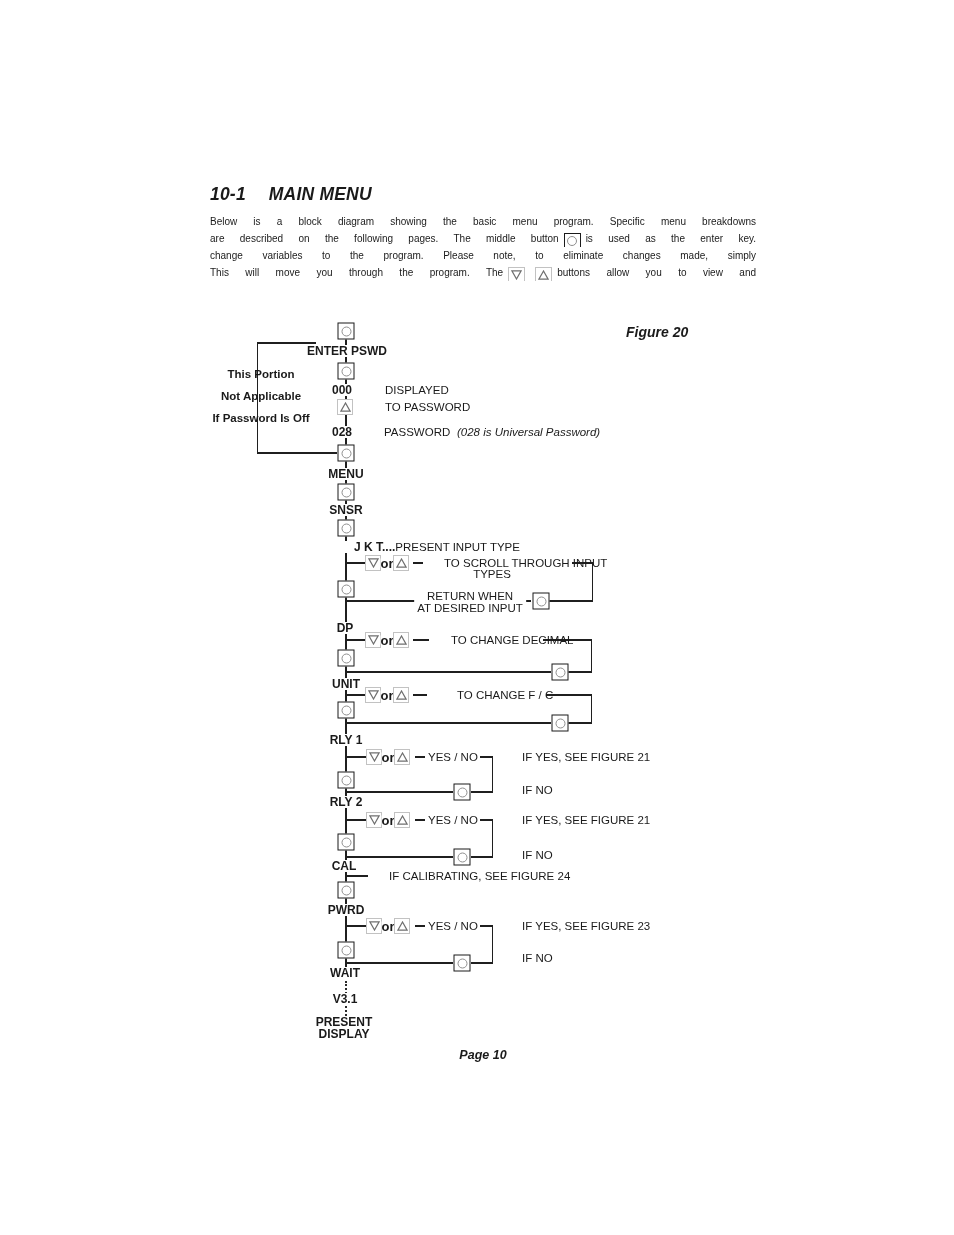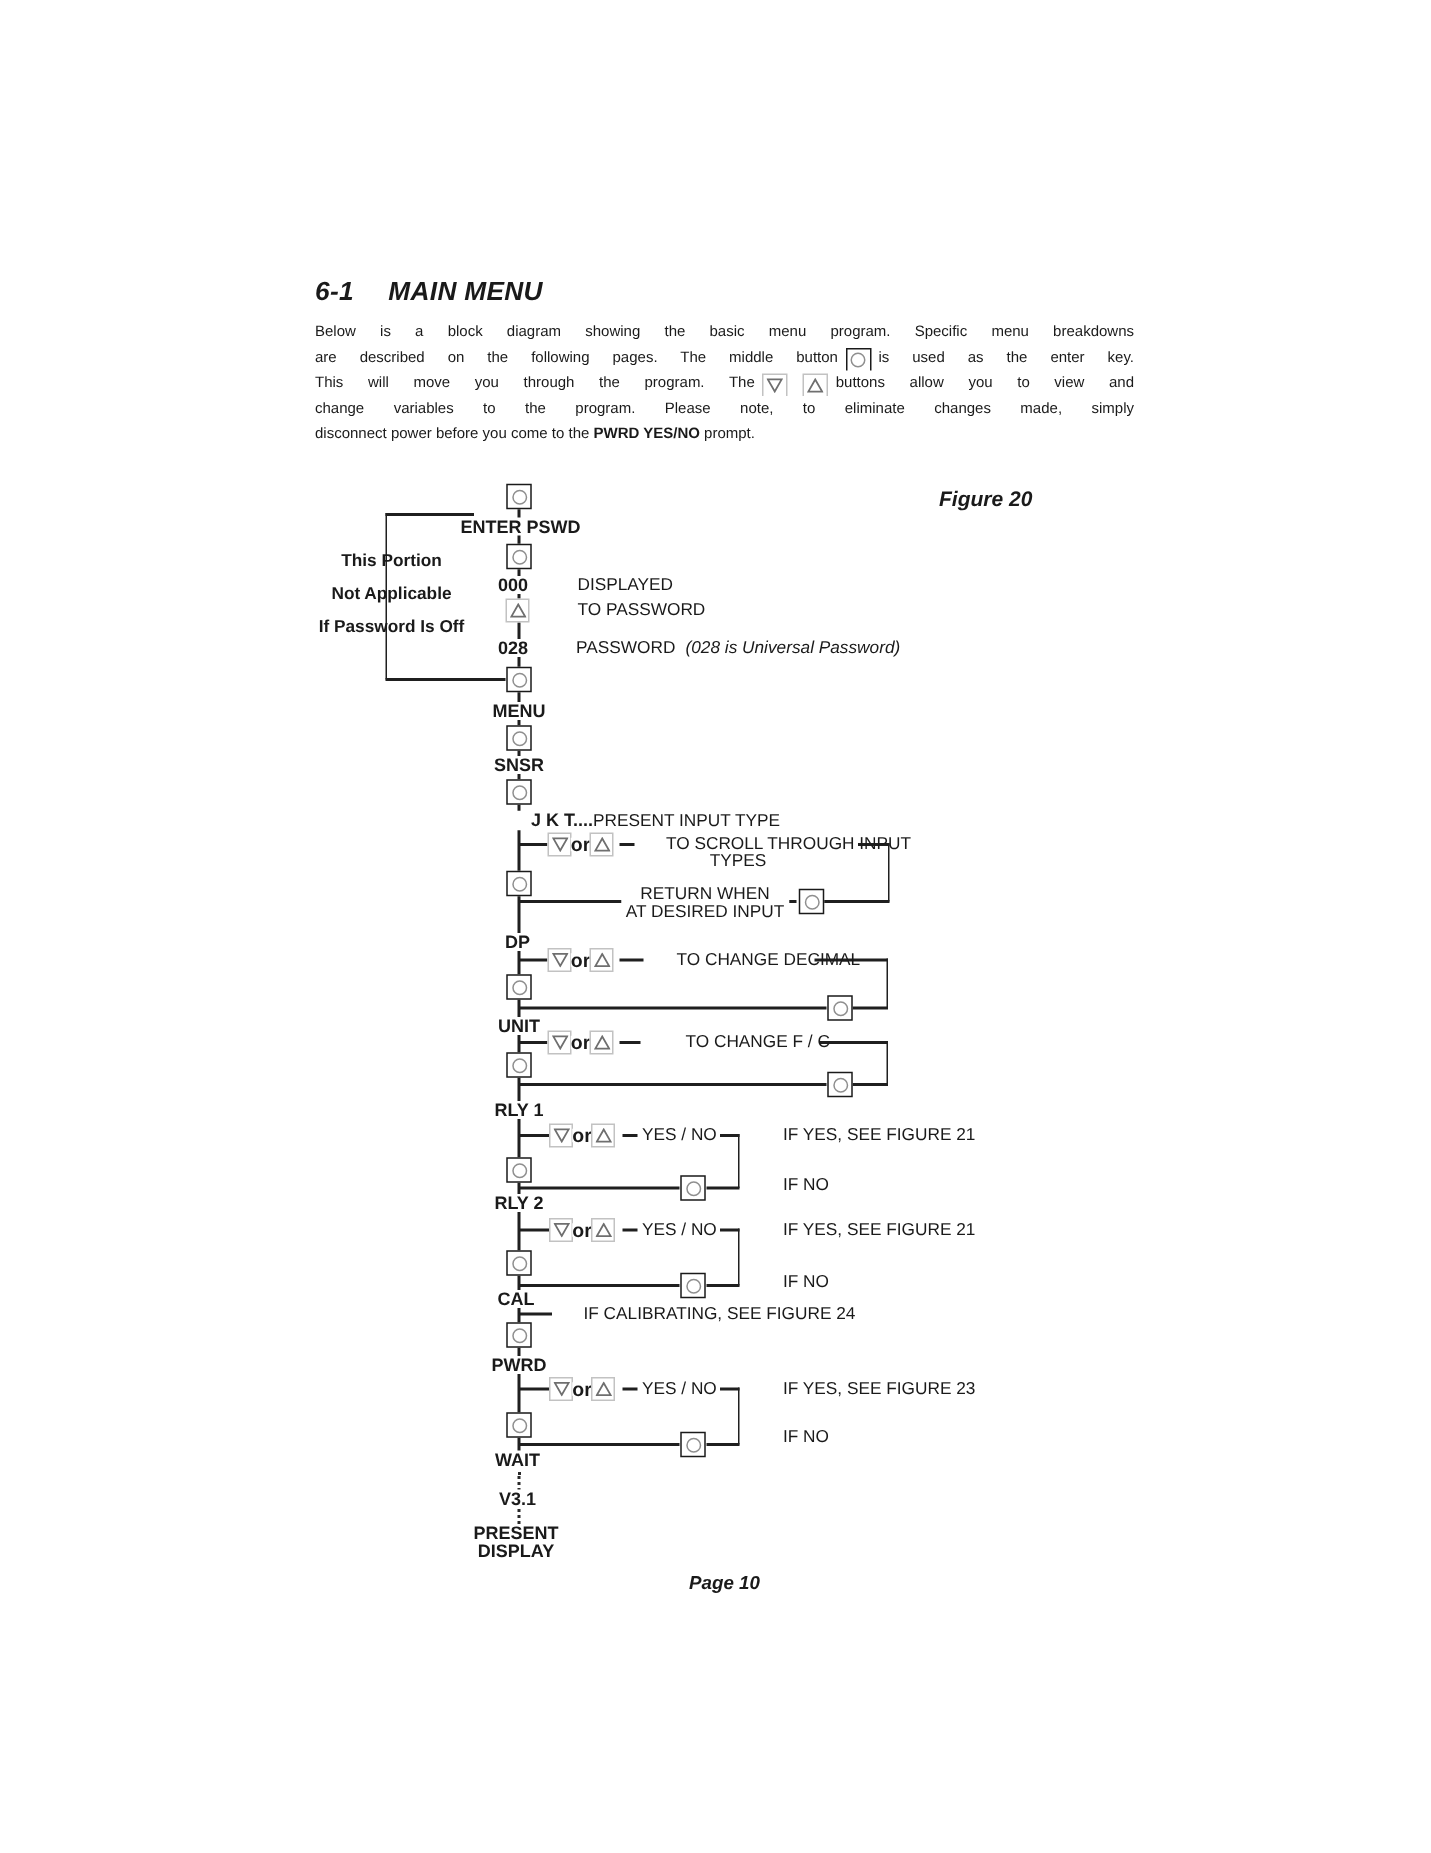--- a/index.html
+++ b/index.html
@@ -51,40 +51,39 @@
   .note div { position:absolute; transform:translateX(-50%); white-space:nowrap;
               font-size:11.5px; font-weight:bold; line-height:12px; }
   .retblk { position:absolute; left:470px; top:602px; transform:translate(-50%,-50%);
             text-align:center; font-size:11.5px; line-height:12px; white-space:nowrap;
             background:#fff; padding:0 3px; }
 </style>
 </head>
 <body>
 
 <div class="heading">
-  <span>6-1</span>
+  <span>10-1</span>
   <span>MAIN MENU</span>
 </div>
 
 <div class="intro">
   <div class="pl"><span>Below is a block diagram showing the basic menu program.  Specific menu breakdowns</span></div>
   <div class="pl"><span>are described on the following pages.  The middle button</span><span class="ibe">
         <span class="circ"></span>
       </span><span>is used as the enter key.</span></div>
+  <div class="pl"><span>change variables to the program.  Please note, to eliminate changes made, simply</span></div>
   <div class="pl"><span>This will move you through the program.  The</span><span class="ibt">
         <svg width="11" height="10" viewBox="0 0 11 10">
           <polygon points="0.9,0.9 10.1,0.9 5.5,9" fill="none" stroke="#6f6f6f" stroke-width="1.2"></polygon>
         </svg>
       </span><span class="ibt">
         <svg width="11" height="10" viewBox="0 0 11 10">
           <polygon points="5.5,1 0.9,9.1 10.1,9.1" fill="none" stroke="#6f6f6f" stroke-width="1.2"></polygon>
         </svg>
       </span><span>buttons allow you to view and</span></div>
-  <div class="pl"><span>change variables to the program.  Please note, to eliminate changes made, simply</span></div>
-  <div class="pl last"><span>disconnect power before you come to the </span><span class="b">PWRD YES/NO</span><span> prompt.</span></div>
 </div>
 
 <div class="figlbl">Figure 20</div>
 
 <div>
 
   <div class="vl" style="left:345.3px; top:331px; height:637px;"></div>
 
   <div class="hl" style="left:257px; top:342.3px; width:59px;"></div>
   <div class="vl" style="left:257px; top:342.3px; height:111px;"></div>

